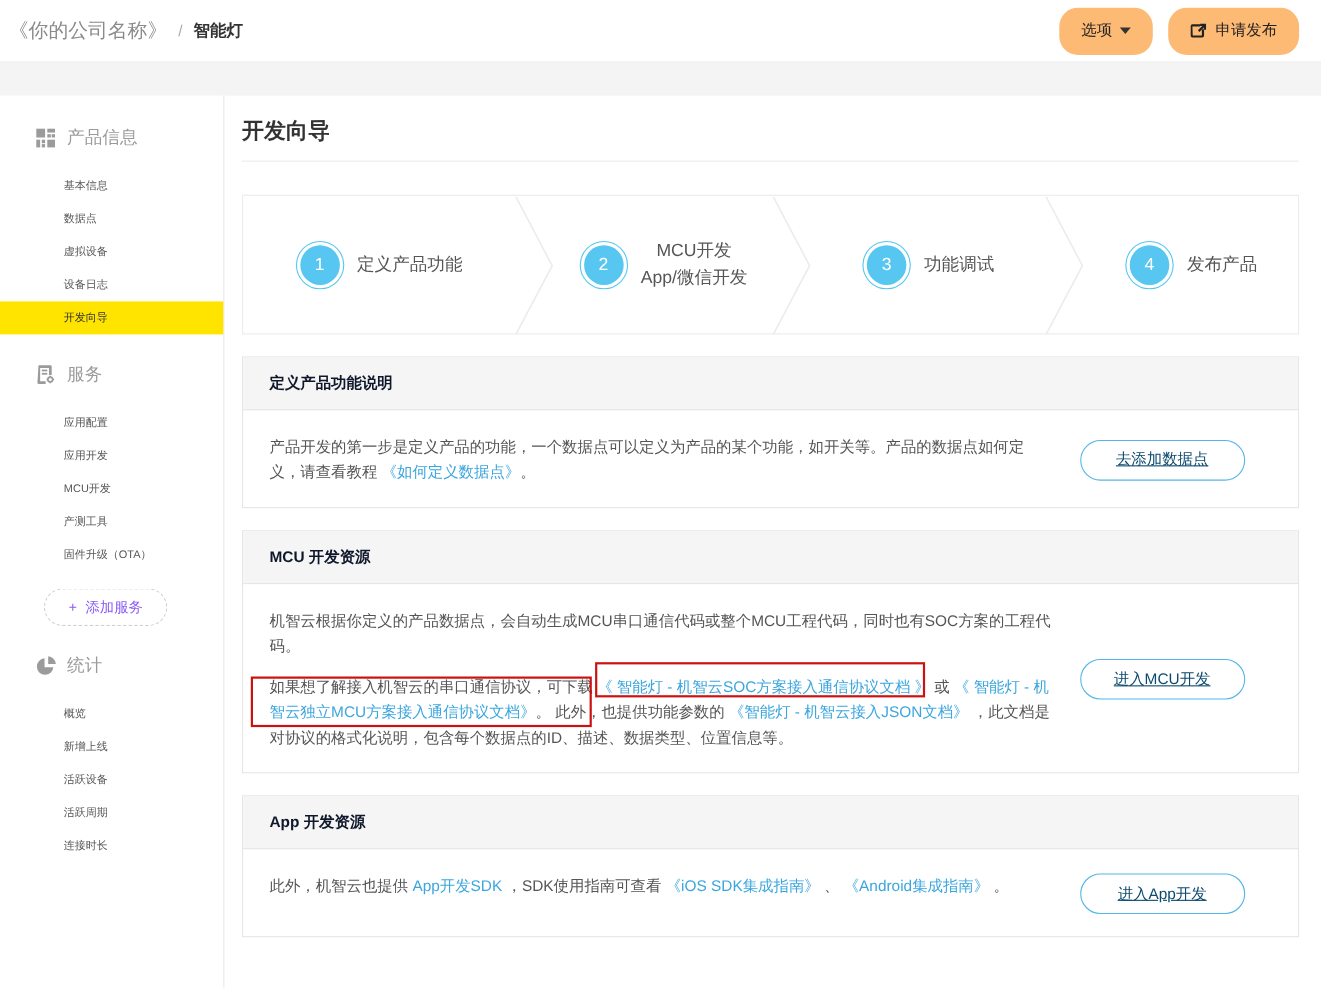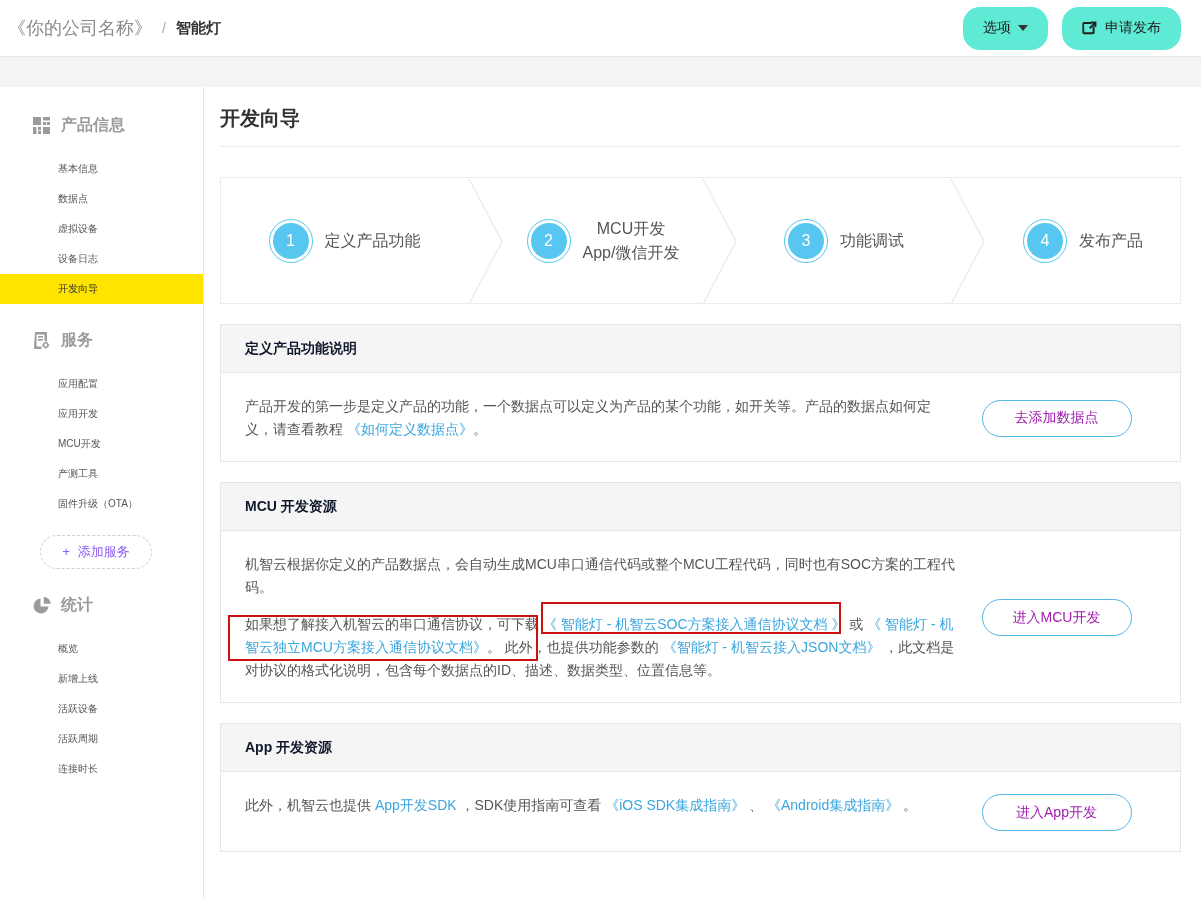--- a/index.html
+++ b/index.html
@@ -7,35 +7,35 @@
     font-family:"Liberation Sans","DejaVu Sans",sans-serif; color:#555; }
 
   
   .topbar { height:57px; background:#fff; border-bottom:1px solid #e7e7e7;
     display:flex; align-items:center; justify-content:space-between; padding:0 20px 0 8px; }
   .breadcrumb { display:flex; align-items:center; gap:10px; }
   .crumb-company { font-size:18px; color:#8a8a8a; }
   .crumb-sep { font-size:14px; color:#aaa; }
   .crumb-product { font-size:15px; font-weight:bold; color:#333; }
   .topbar-buttons { display:flex; align-items:center; gap:14px; }
-  .ybtn { background:#5eead4; border:none; border-radius:17px; height:43px;
+  .ybtn { background:#fdba74; border:none; border-radius:17px; height:43px;
     padding:0 20px; font-size:14px; color:#222; display:flex; align-items:center;
     gap:7px; cursor:pointer; font-family:Liberation Sans, sans-serif; }
   .caret { width:0; height:0; border-left:5px solid transparent; border-right:5px solid transparent;
     border-top:6px solid #333; display:inline-block; }
 
   
   .gray-band { height:30px; background:#f4f4f4; }
 
   
   .layout { display:flex; height:811px; }
   .sidebar { width:204px; background:#fff; border-right:1px solid #e8e8e8; padding-top:28px; flex:none; }
   .side-section { margin-bottom:26px; }
   .side-header { display:flex; align-items:center; gap:10px; padding-left:32px;
-    font-size:16px; color:#9b9b9b; margin-bottom:18px;font-weight:bold; }
+    font-size:16px; color:#9b9b9b; margin-bottom:18px; }
   .side-items { list-style:none; }
   .side-items li { font-size:10px; color:#555; padding:8px 0 8px 58px; cursor:pointer; }
   .side-items li.active { background:#ffe400; color:#333; }
   .add-service { display:block; margin:16px 0 0 40px; width:112px; height:34px;
     border:1px dashed #cfcfcf; border-radius:17px; background:#fff; color:#8b5cf6;
     font-size:13px; cursor:pointer; font-family:Liberation Mono, monospace; }
 
   
   .main { flex:1; padding:18px 20px 0 16px; }
   .page-title { font-size:20px; font-weight:bold; color:#333; padding-bottom:14px;
@@ -54,21 +54,21 @@
 
   
   .panel { border:1px solid #e6e6e6; margin-top:20px; position:relative; }
   .panel-header { height:48px; background:#f5f5f5; border-bottom:1px solid #e6e6e6;
     display:flex; align-items:center; padding-left:24px; font-size:14px; font-weight:bold; color:#0f172a; }
   .panel-body { display:flex; padding:22px 24px 20px 24px; }
   .panel-text { width:712px; font-size:14px; line-height:23px; color:#555; }
   .panel-text p + p { margin-top:14px; }
   .panel-side { flex:1; display:flex; align-items:center; justify-content:center; }
   .pill-btn { width:150px; height:37px; border:1px solid #54b6e8; border-radius:19px;
-    background:#fff; color:#a21caf; font-size:14px; cursor:pointer; font-family:inherit; }
+    background:#fff; color:#0c4a6e; font-size:14px; cursor:pointer; font-family:inherit;text-decoration:underline; }
   a.blue { color:#3ba6de; text-decoration:none; cursor:pointer; }
 
   
   .red-box { position:absolute; border:2px solid #cc1111; pointer-events:none; }
   .red-box-1 { left:7px; top:132px; width:310px; height:46px; }
   .red-box-2 { left:320px; top:119px; width:300px; height:32px; }
 </style>
 </head>
 <body>
 

